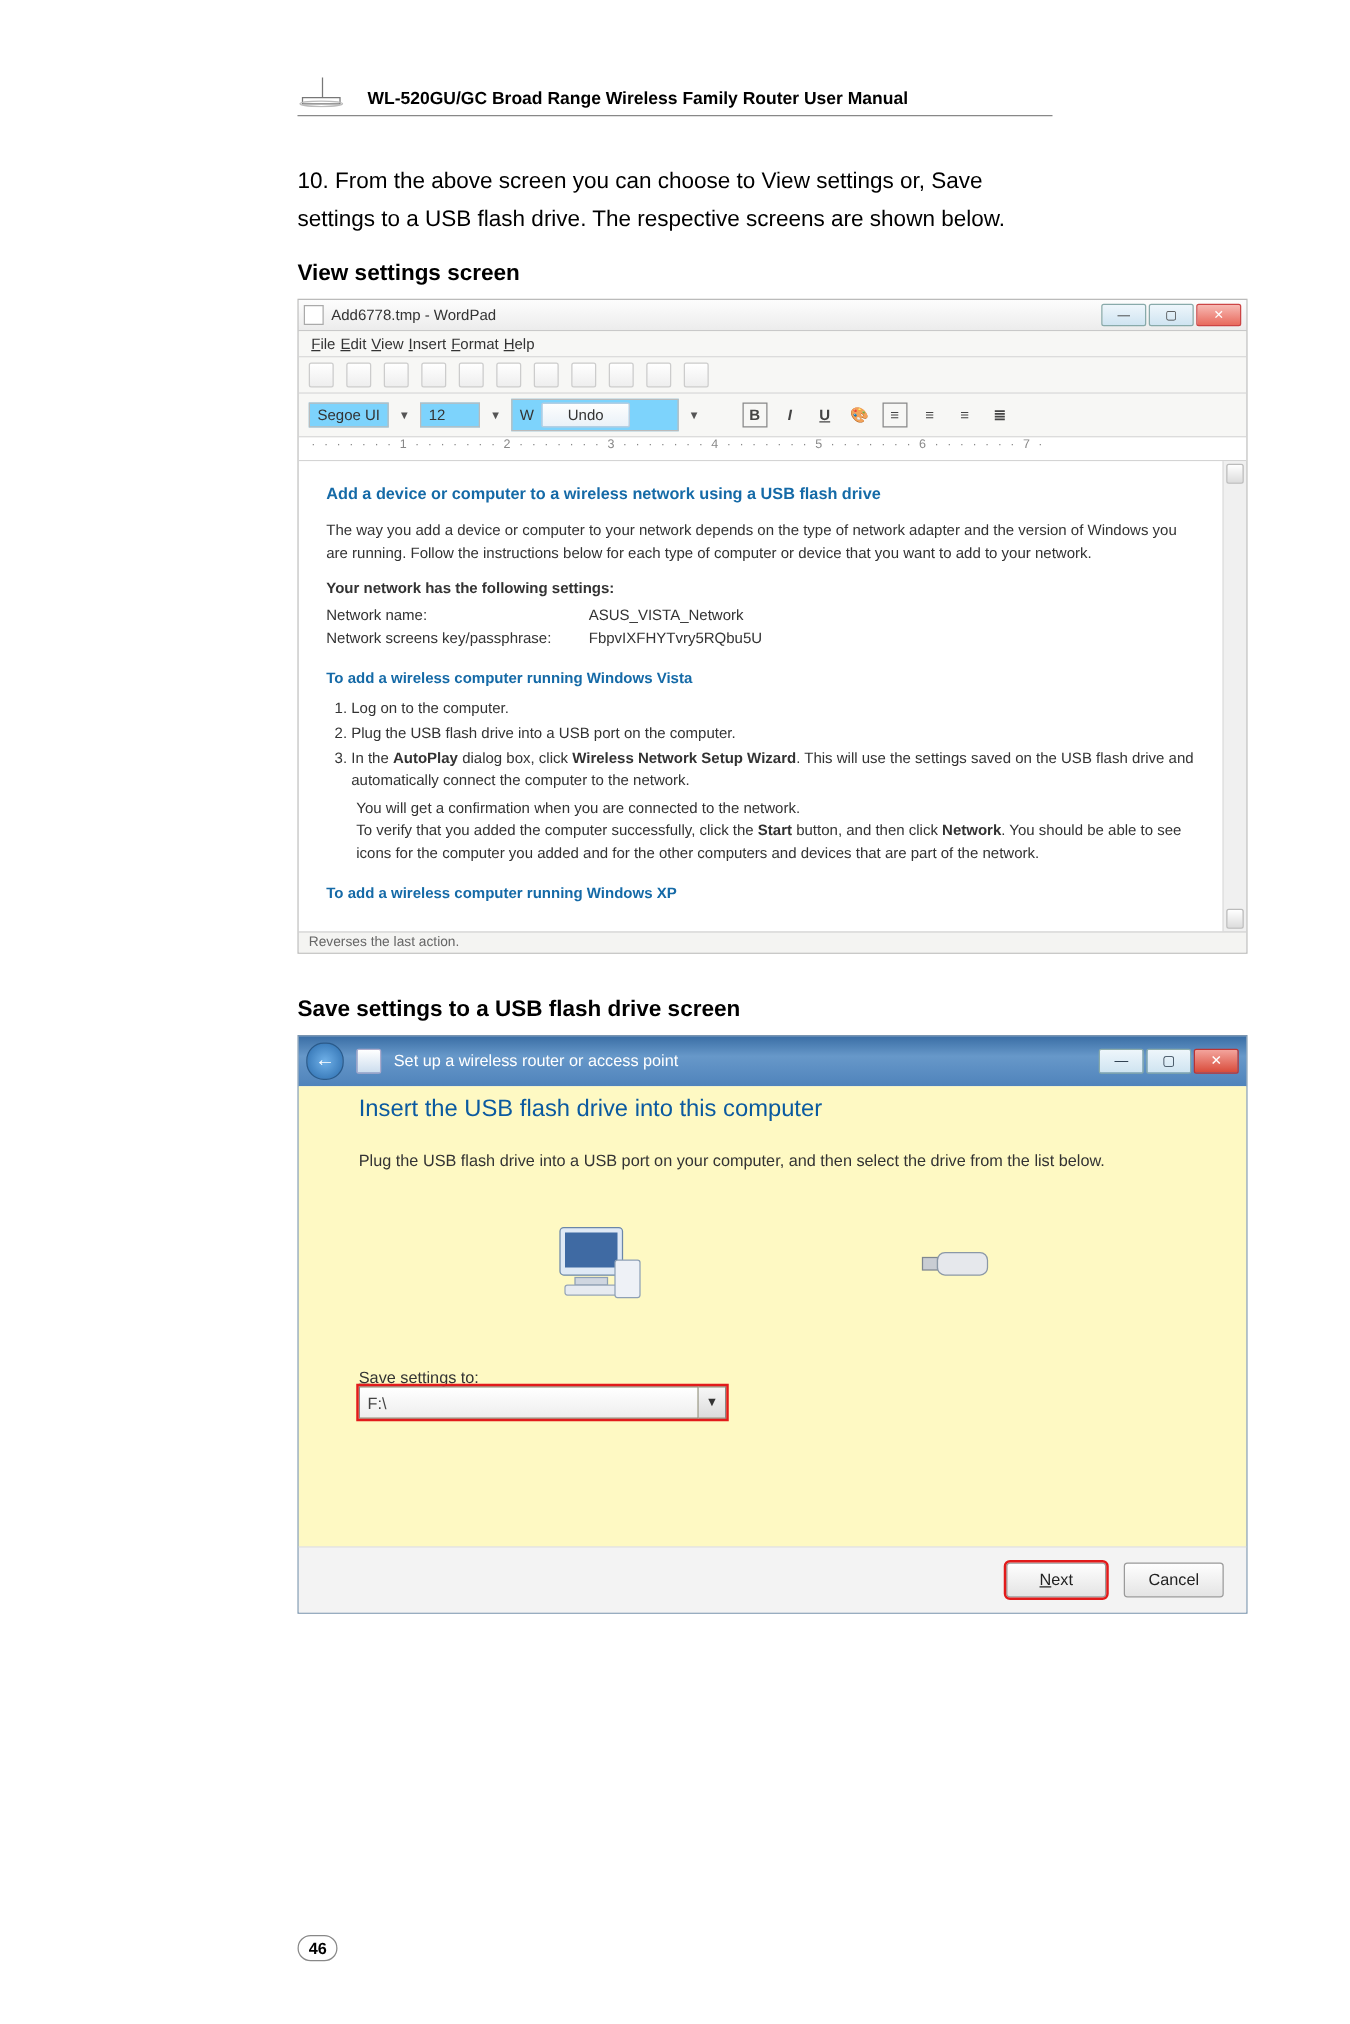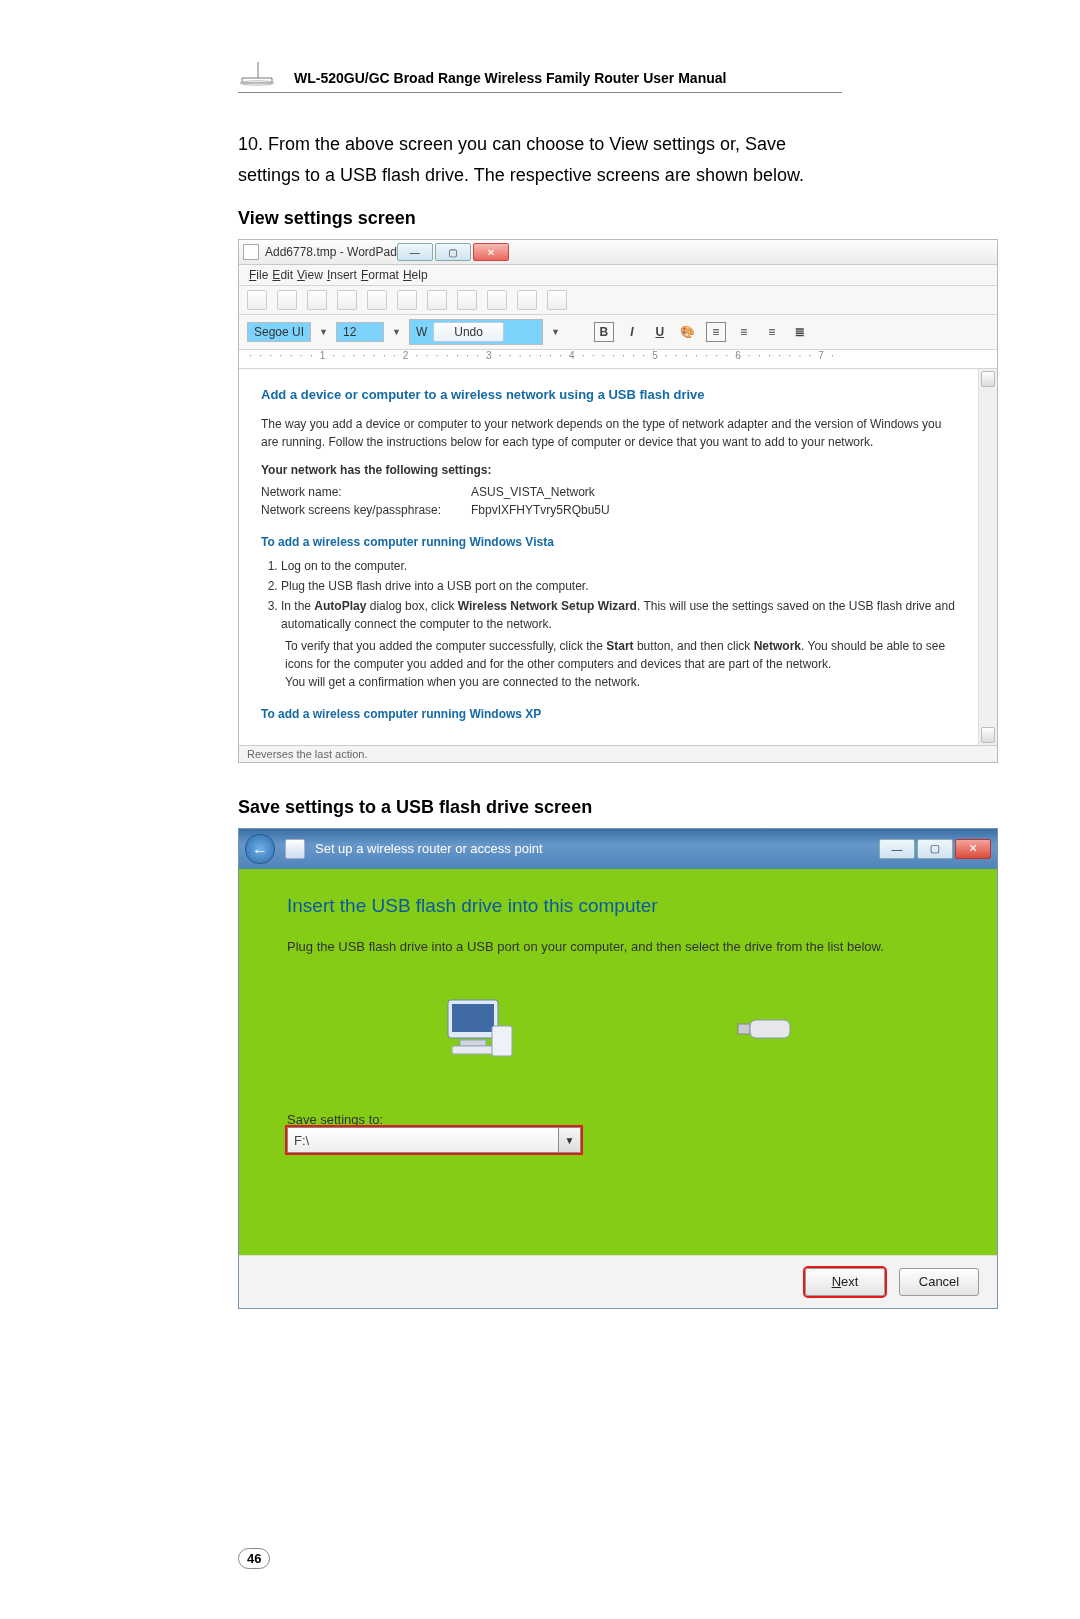--- a/index.html
+++ b/index.html
@@ -7,21 +7,21 @@
 .hdr-row{display:flex;align-items:flex-end;gap:12px;border-bottom:1px solid #888;padding-bottom:6px;margin-bottom:36px}
 .router-ico{width:44px;height:26px;position:relative}
 .router-ico svg{width:44px;height:26px}
 .hdr-txt{font-size:14px;font-weight:bold}
 .body-txt{font-size:18px;line-height:1.7}
 .body-txt p{margin:0 0 14px 0}
 .body-txt .bold{font-weight:normal}
 .subhead{font-size:18px;font-weight:bold;margin:18px 0 10px 0}
 .shot{border:1px solid #bbb;width:758px;margin:0 auto 34px auto;background:#f2f2f0;font-family:Tahoma,Arial,sans-serif;color:#333}
 
-.wp-title{height:24px;display:flex;align-items:center;padding:0 4px;background:linear-gradient(#fdfdfd,#ececec);border-bottom:1px solid #c9c9c9;font-size:12px}
+.wp-title{height:24px;display:flex;align-items:center;justify-content:space-between;padding:0 4px;background:linear-gradient(#fdfdfd,#ececec);border-bottom:1px solid #c9c9c9;font-size:12px}
 .wp-title .ttxt{display:flex;align-items:center;gap:6px}
 .wp-title .winico{width:14px;height:14px;background:#fff;border:1px solid #aaa}
 .wp-winbtns{display:flex;gap:2px}
 .wp-winbtns span{display:inline-flex;width:34px;height:16px;align-items:center;justify-content:center;font-size:10px;border:1px solid #8aa;border-radius:2px;background:linear-gradient(#eef6fb,#cfe4f1)}
 .wp-winbtns span.close{background:linear-gradient(#f7b9b3,#e86a5d);border-color:#c44;color:#fff}
 .wp-menu{display:flex;gap:4px;padding:3px 10px;font-size:12px;border-bottom:1px solid #d4d4d4;background:#f7f7f5}
 .wp-menu span{text-decoration:underline dotted transparent}
 .wp-menu span:first-letter{text-decoration:underline}
 .wp-tools{display:flex;align-items:center;gap:10px;padding:4px 8px;border-bottom:1px solid #d4d4d4;background:#f7f7f5}
 .tico{width:18px;height:18px;border:1px solid #ccc;border-radius:2px;background:linear-gradient(#fff,#eee);display:inline-block}
@@ -49,21 +49,21 @@
 .wp-docmain .sectb{font-weight:bold;font-size:12px;margin:10px 0 4px 0}
 
 .wz{width:758px;border:1px solid #7a95b0}
 .wz-top{height:40px;background:linear-gradient(#3a6ea5,#6798c9 40%,#4f83bb);display:flex;align-items:center;justify-content:space-between;padding:0 6px}
 .wz-top-l{display:flex;align-items:center;gap:10px;color:#fff;font-size:13px}
 .wz-back{width:28px;height:28px;border-radius:14px;background:radial-gradient(#6fb0e8,#2a6bac);border:1px solid #2a5a8a;display:flex;align-items:center;justify-content:center;color:#fff;font-size:16px}
 .wz-ico{width:18px;height:18px;background:linear-gradient(#fff,#cde);border:1px solid #aac;border-radius:2px}
 .wz-winbtns{display:flex;gap:2px}
 .wz-winbtns span{display:inline-flex;width:34px;height:18px;align-items:center;justify-content:center;font-size:11px;border:1px solid #8aa;border-radius:2px;background:linear-gradient(#eef6fb,#cfe4f1);color:#234}
 .wz-winbtns span.close{background:linear-gradient(#f3a49c,#d94b3a);border-color:#b33;color:#fff}
-.wz-body{background:#84cc16;padding:26px 48px 10px 48px;position:relative;min-height:350px}
+.wz-body{background:#fef9c3;padding:8px 48px 10px 48px;position:relative;min-height:350px}
 .wz-body h3{color:#0b5aa0;font-weight:normal;font-size:19px;margin:0 0 20px 0}
 .wz-body p{font-size:13px;color:#333;margin:0 0 40px 0;line-height:1.5}
 .wz-imgs{display:flex;align-items:center;justify-content:center;gap:220px;margin:0 0 50px 0}
 .comp-ico{width:74px;height:66px;position:relative}
 .comp-ico svg{width:74px;height:66px}
 .usb-ico{width:58px;height:30px}
 .usb-ico svg{width:58px;height:30px}
 .wz-save{font-size:13px}
 .wz-save u{text-decoration:underline}
 .wz-drop-box{width:272px;height:26px;border:1px solid #888;background:linear-gradient(#fff,#eee);display:flex;align-items:center;padding:0 6px;font-size:13px;color:#444;box-sizing:border-box}
@@ -166,22 +166,22 @@
         <div>The way you add a device or computer to your network depends on the type of network adapter and the version of Windows you are running. Follow the instructions below for each type of computer or device that you want to add to your network.</div>
         <div class="sectb">Your network has the following settings:</div>
         <div><span class="lbl">Network name:</span><span>ASUS_VISTA_Network</span></div>
         <div><span class="lbl">Network screens key/passphrase:</span><span>FbpvIXFHYTvry5RQbu5U</span></div>
         <h5>To add a wireless computer running Windows Vista</h5>
         <ol>
           <li>Log on to the computer.</li>
           <li>Plug the USB flash drive into a USB port on the computer.</li>
           <li><span>In the </span><b>AutoPlay</b><span> dialog box, click </span><b>Wireless Network Setup Wizard</b><span>. This will use the settings saved on the USB flash drive and automatically connect the computer to the network.</span></li>
         </ol>
+        <div class="ind">You will get a confirmation when you are connected to the network.</div>
         <div class="ind"><span>To verify that you added the computer successfully, click the </span><b>Start</b><span> button, and then click </span><b>Network</b><span>. You should be able to see icons for the computer you added and for the other computers and devices that are part of the network.</span></div>
-        <div class="ind">You will get a confirmation when you are connected to the network.</div>
         <h5>To add a wireless computer running Windows XP</h5>
       </div>
       <div class="wp-scroll"></div>
     </div>
     <div class="wp-status">Reverses the last action.</div>
   </div>
 
   <div class="subhead">Save settings to a USB flash drive screen</div>
 
   <div class="shot wz">

